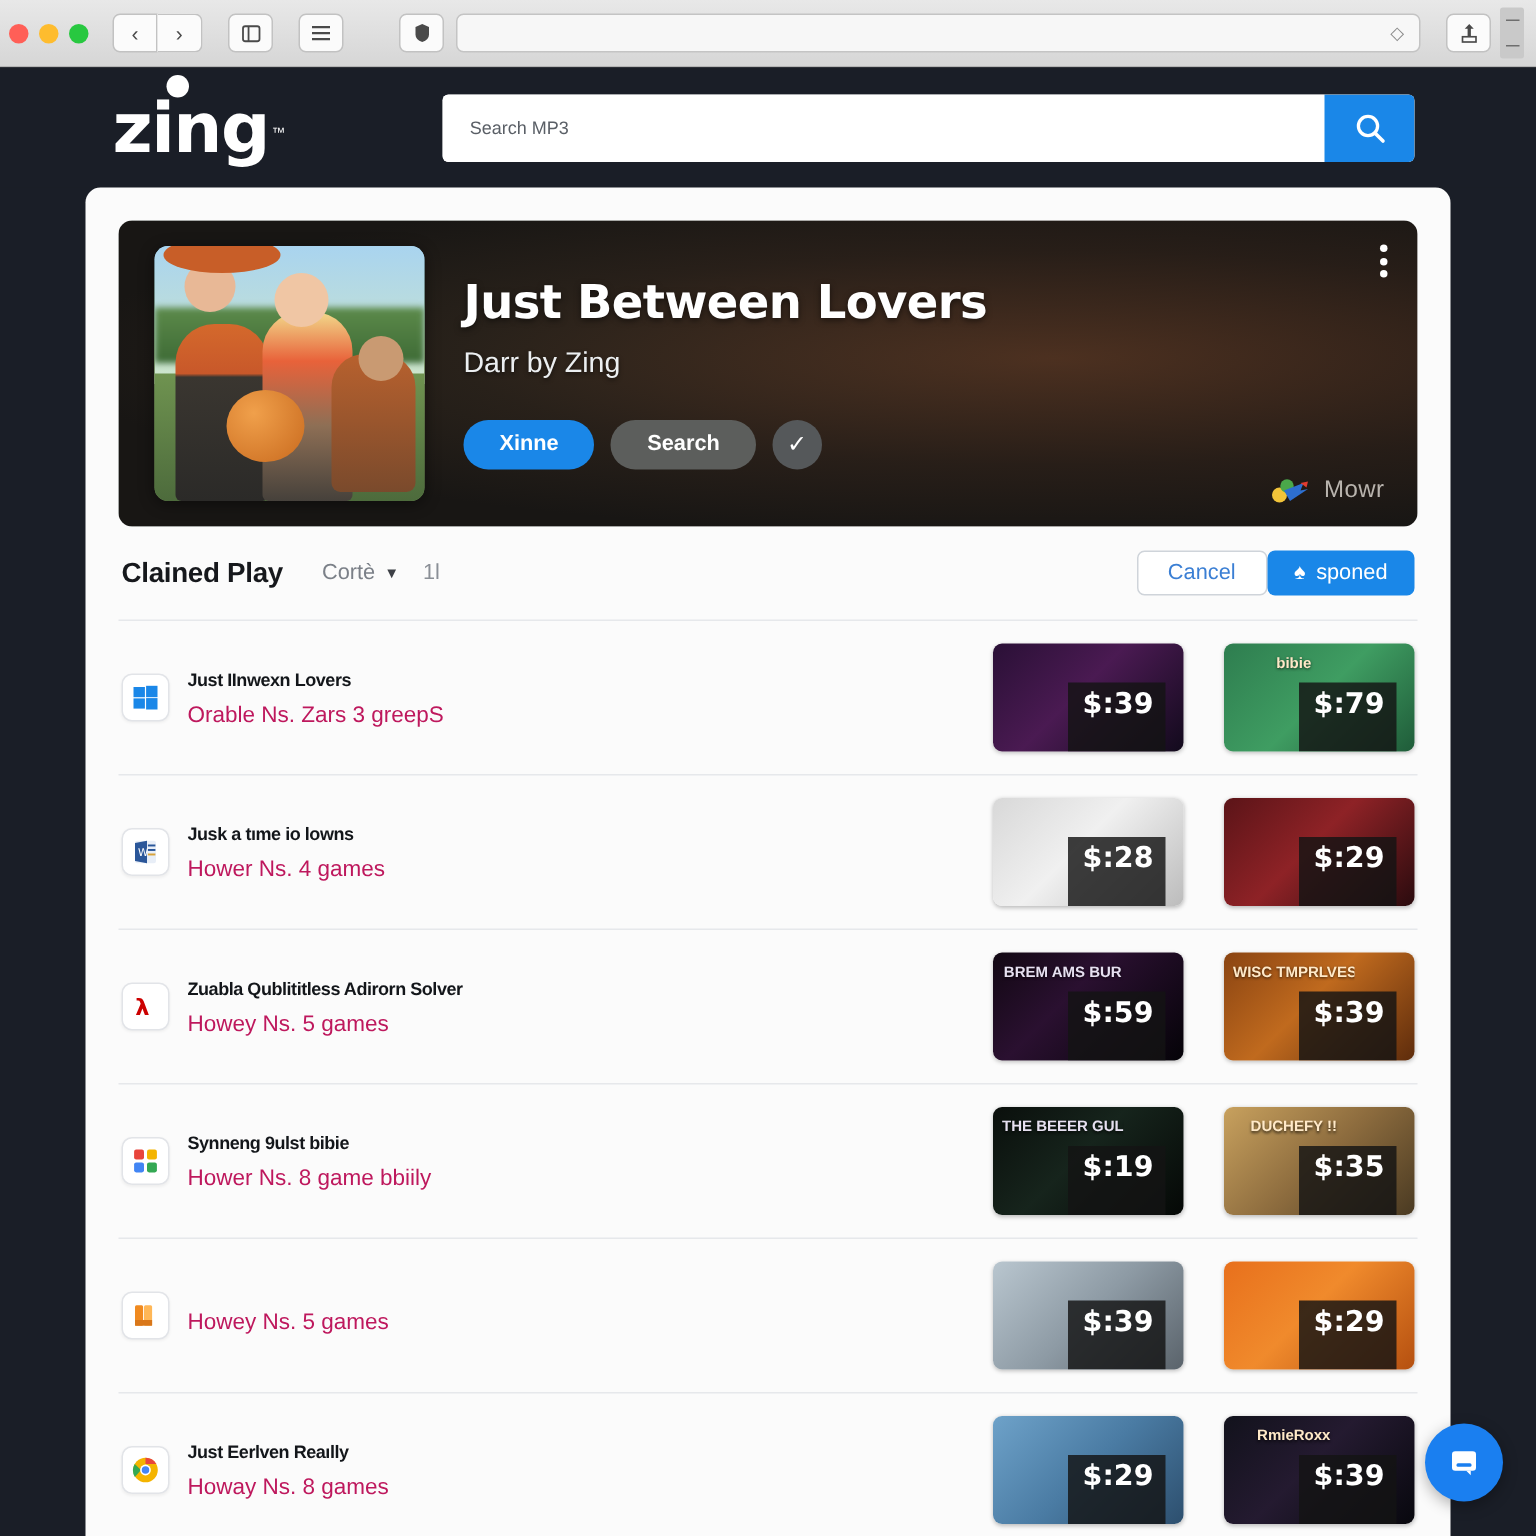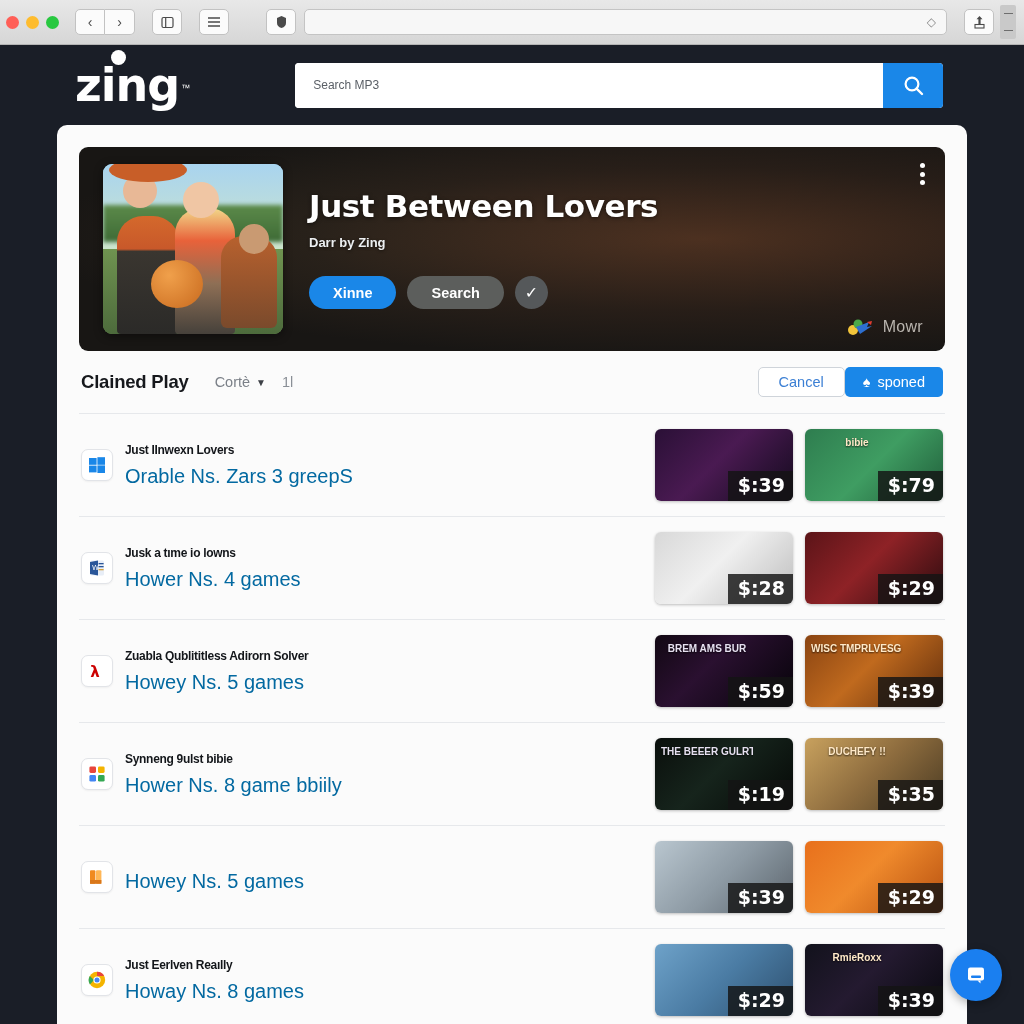--- a/index.html
+++ b/index.html
@@ -142,21 +142,21 @@
              border-radius:50%; background: radial-gradient(circle at 35% 32%, #f0a04b, #c96a1e); }
 
   .hero-body { margin-left: 26px; flex: 1; min-width: 0; }
   .hero-title {
     font-size: 31px; font-weight: 700; color: #ffffff;
     letter-spacing: -0.4px; line-height: 1.1;
     text-shadow: 0 1px 4px rgba(0,0,0,.55);
     font-family: "DejaVu Sans", sans-serif;
   }
   .hero-sub {
-    font-size: 13px; font-weight: 700; color: #eceff1;
+    font-size: 19px; font-weight: 400; color: #eceff1;
     margin-top: 12px; text-shadow: 0 1px 3px rgba(0,0,0,.5);
   }
   .hero-actions { display: flex; align-items: center; gap: 11px; margin-top: 26px; }
   .btn-pill {
     height: 33px; padding: 0 24px; border-radius: 17px;
     border: none; font-size: 14.5px; font-weight: 700;
     display: flex; align-items: center; justify-content: center;
     cursor: pointer; font-family: "Liberation Sans", sans-serif;
   }
   .btn-primary { background: #1a87e8; color: #ffffff; }
@@ -217,32 +217,33 @@
     background: #ffffff; border: 1px solid #e2e4e8;
     display: flex; align-items: center; justify-content: center;
     flex: 0 0 auto; margin-right: 12px;
     box-shadow: 0 1px 2px rgba(0,0,0,.05);
   }
   .row-text { flex: 1; min-width: 0; }
   .row-title {
     font-size: 12px; font-weight: 700; color: #13161a;
     letter-spacing: -0.3px; white-space: nowrap; overflow: hidden;
   }
-  .row-sub { font-size: 20px; color: #0369a1; margin-top: 8px; }
+  .row-sub { font-size: 15px; color: #be185d; margin-top: 8px; }
   .row-thumbs { display: flex; gap: 12px; flex: 0 0 auto; }
   .thumb {
-    width: 138px; height: 72px; border-radius: 6px;
+    width: 127px; height: 72px; border-radius: 6px;
     position: relative; overflow: hidden;
     box-shadow: 0 1px 3px rgba(0,0,0,.25);
+    margin-left: 15px;
   }
   .thumb-price {
-    position: absolute; right: 0; bottom: 0;
+    position: absolute; right: 12px; bottom: 0;
     background: rgba(20,20,20,.82);
     color: #ffffff; font-size: 19px; font-weight: 700;
-    padding: 3px 8px 5px 10px;
+    padding: 3px 8px 21px 10px;
     font-family: "DejaVu Sans", sans-serif;
     text-align: right;
   }
   .tcap {
     position: absolute; left: 6px; top: 8px; right: 40px;
     font-size: 10px; font-weight: 700; text-align: center;
     text-shadow: 0 1px 2px rgba(0,0,0,.7);
     overflow: hidden; white-space: nowrap;
   }
 

